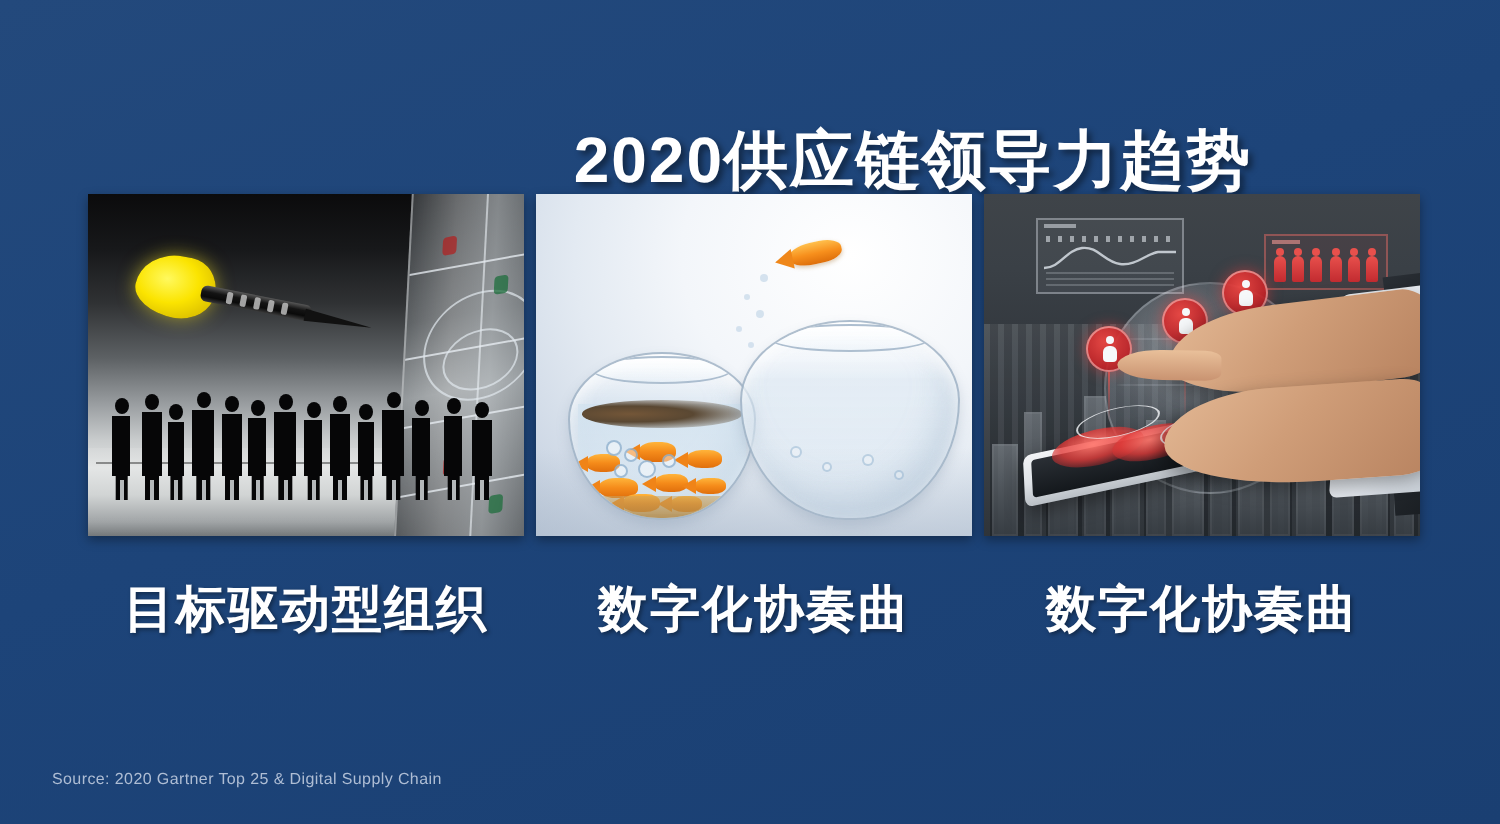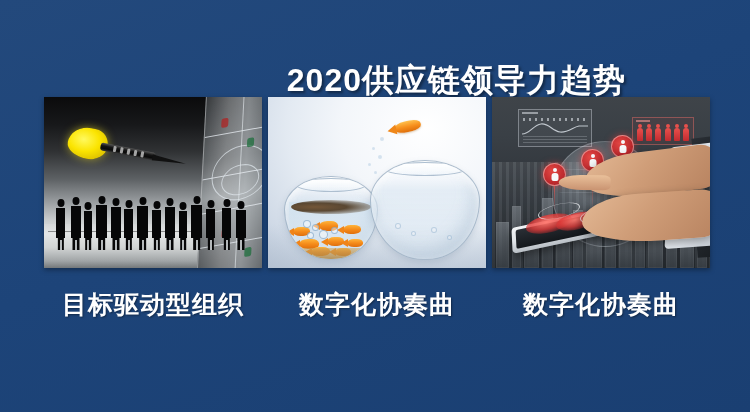--- a/index.html
+++ b/index.html
@@ -807,14 +807,15 @@
     </div>
 
   </div>
 
   <div class="captions">
     <div class="caption">目标驱动型组织</div>
     <div class="caption">数字化协奏曲</div>
     <div class="caption">数字化协奏曲</div>
   </div>
 
+  <div class="source">Source: 2020 Gartner Top 25 &amp; Digital Supply Chain</div>
 
 </div>
 
 </body></html>

